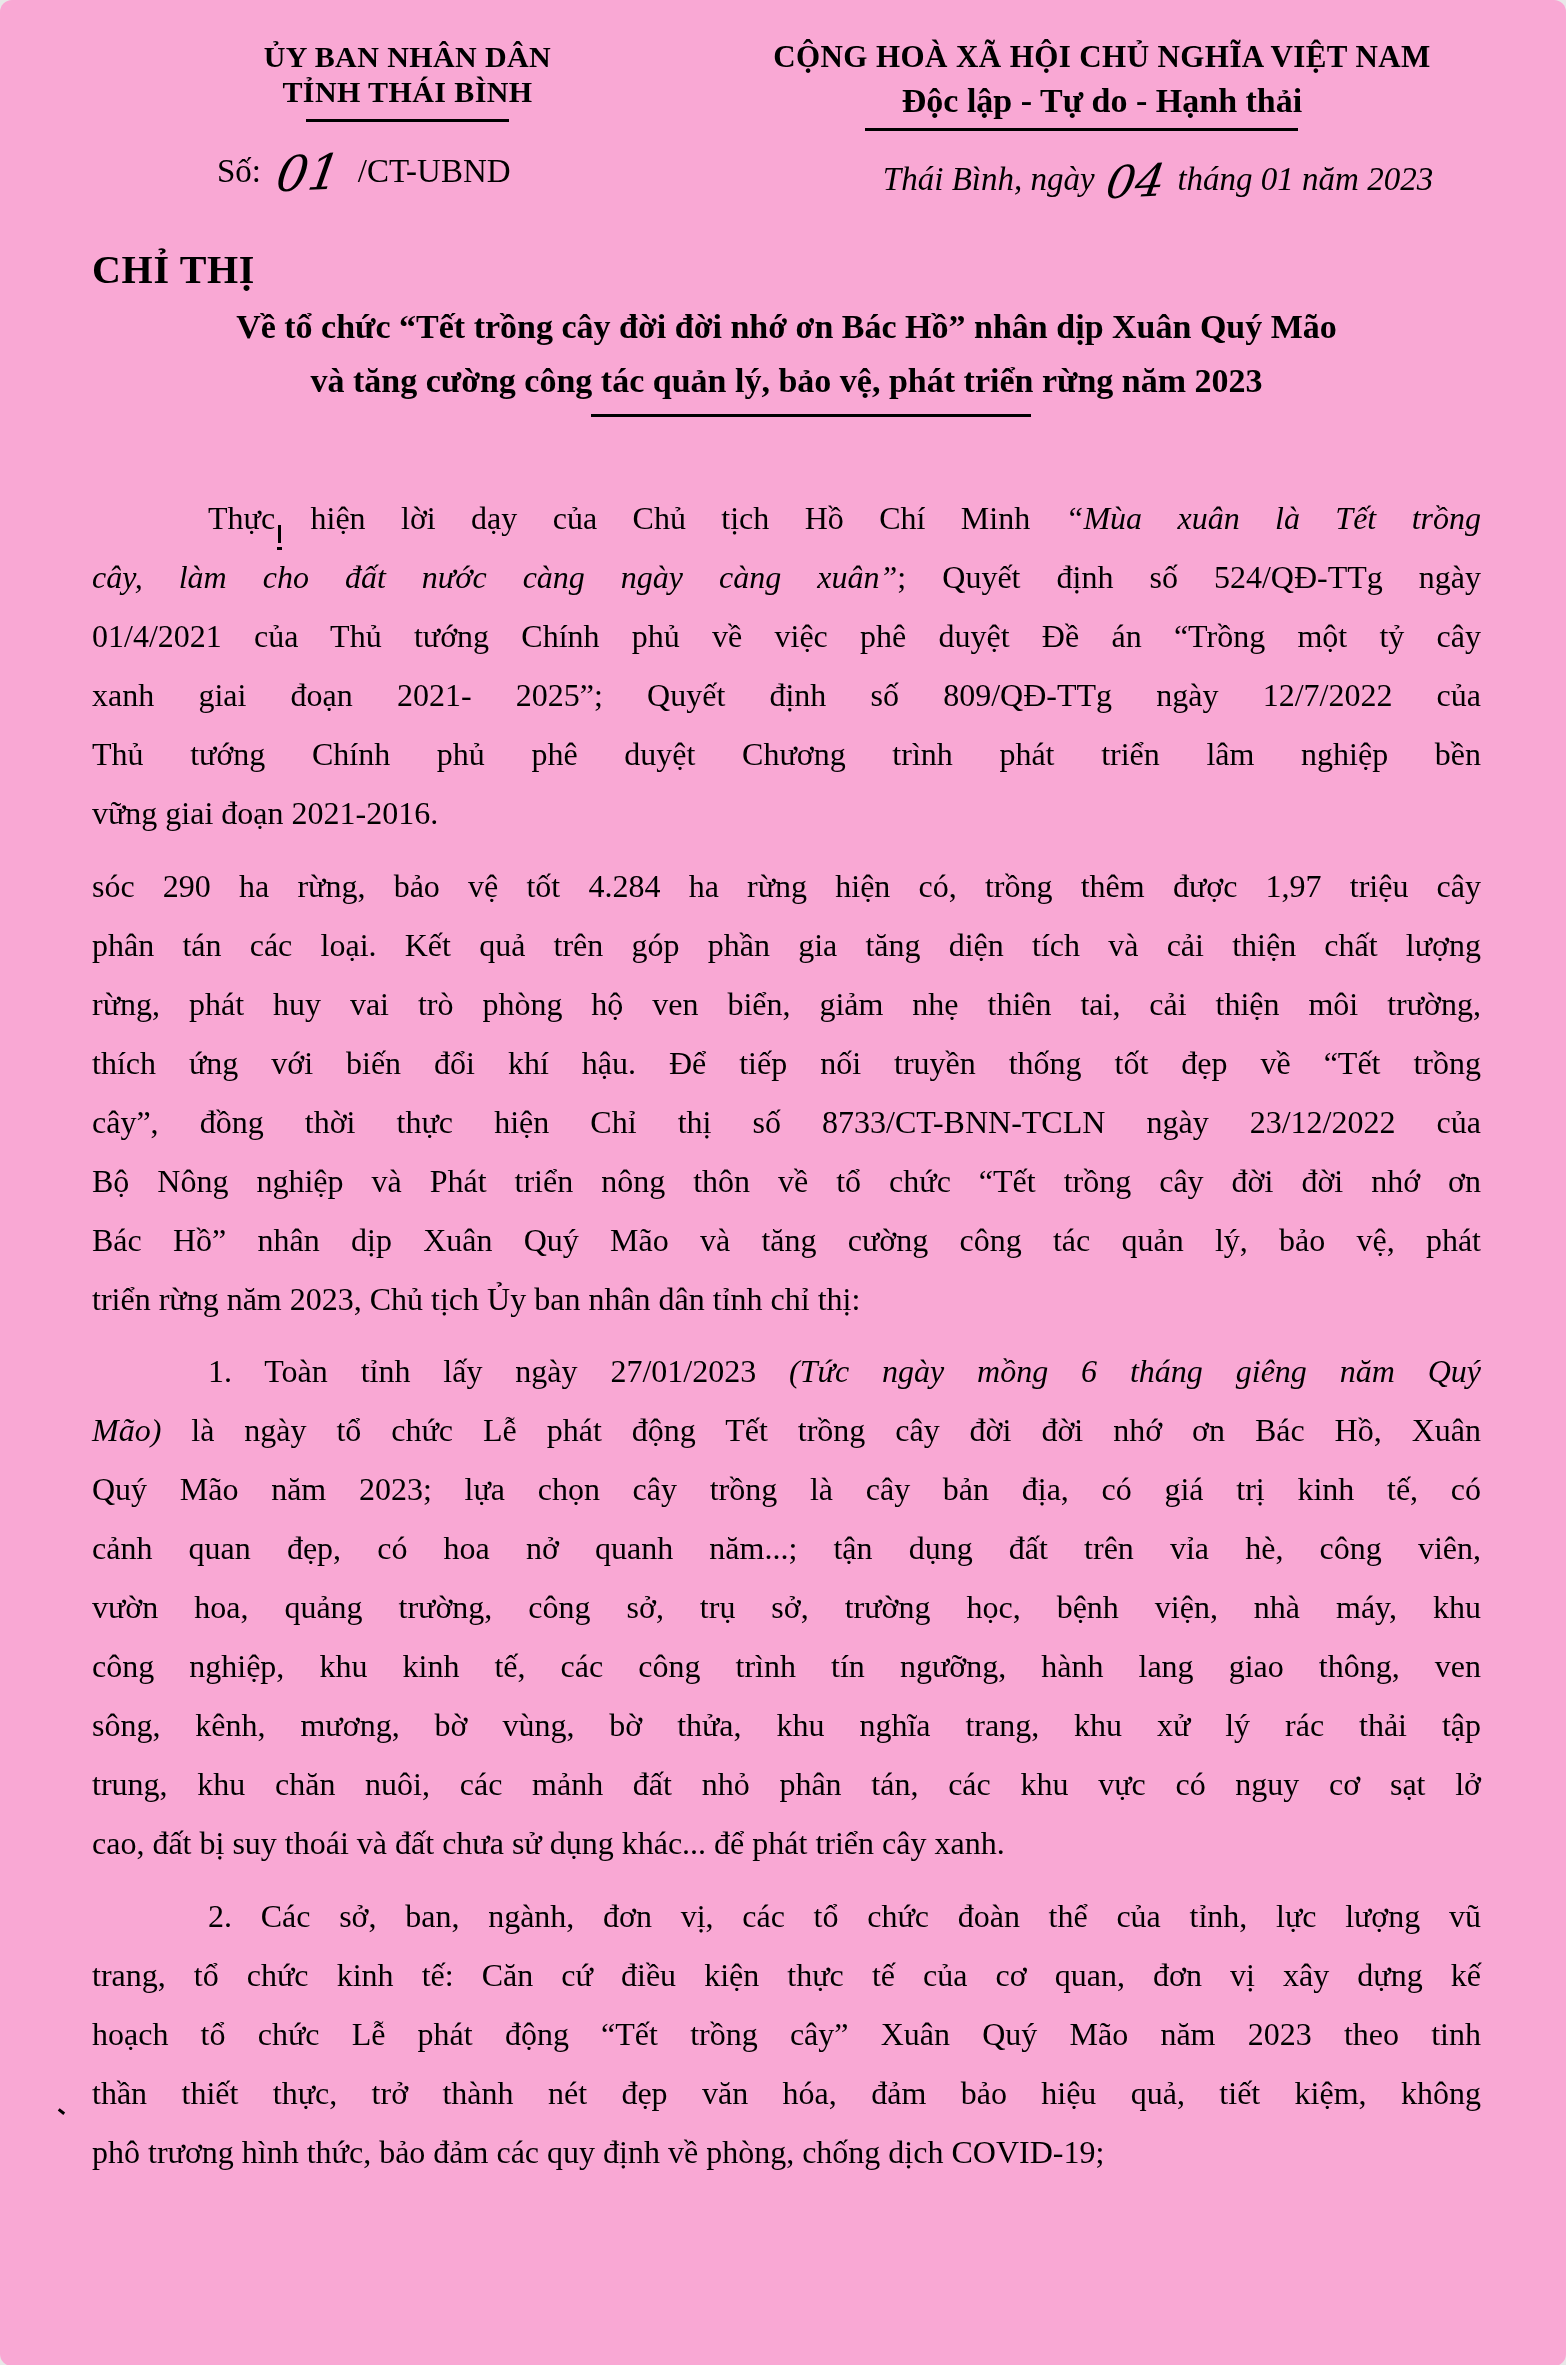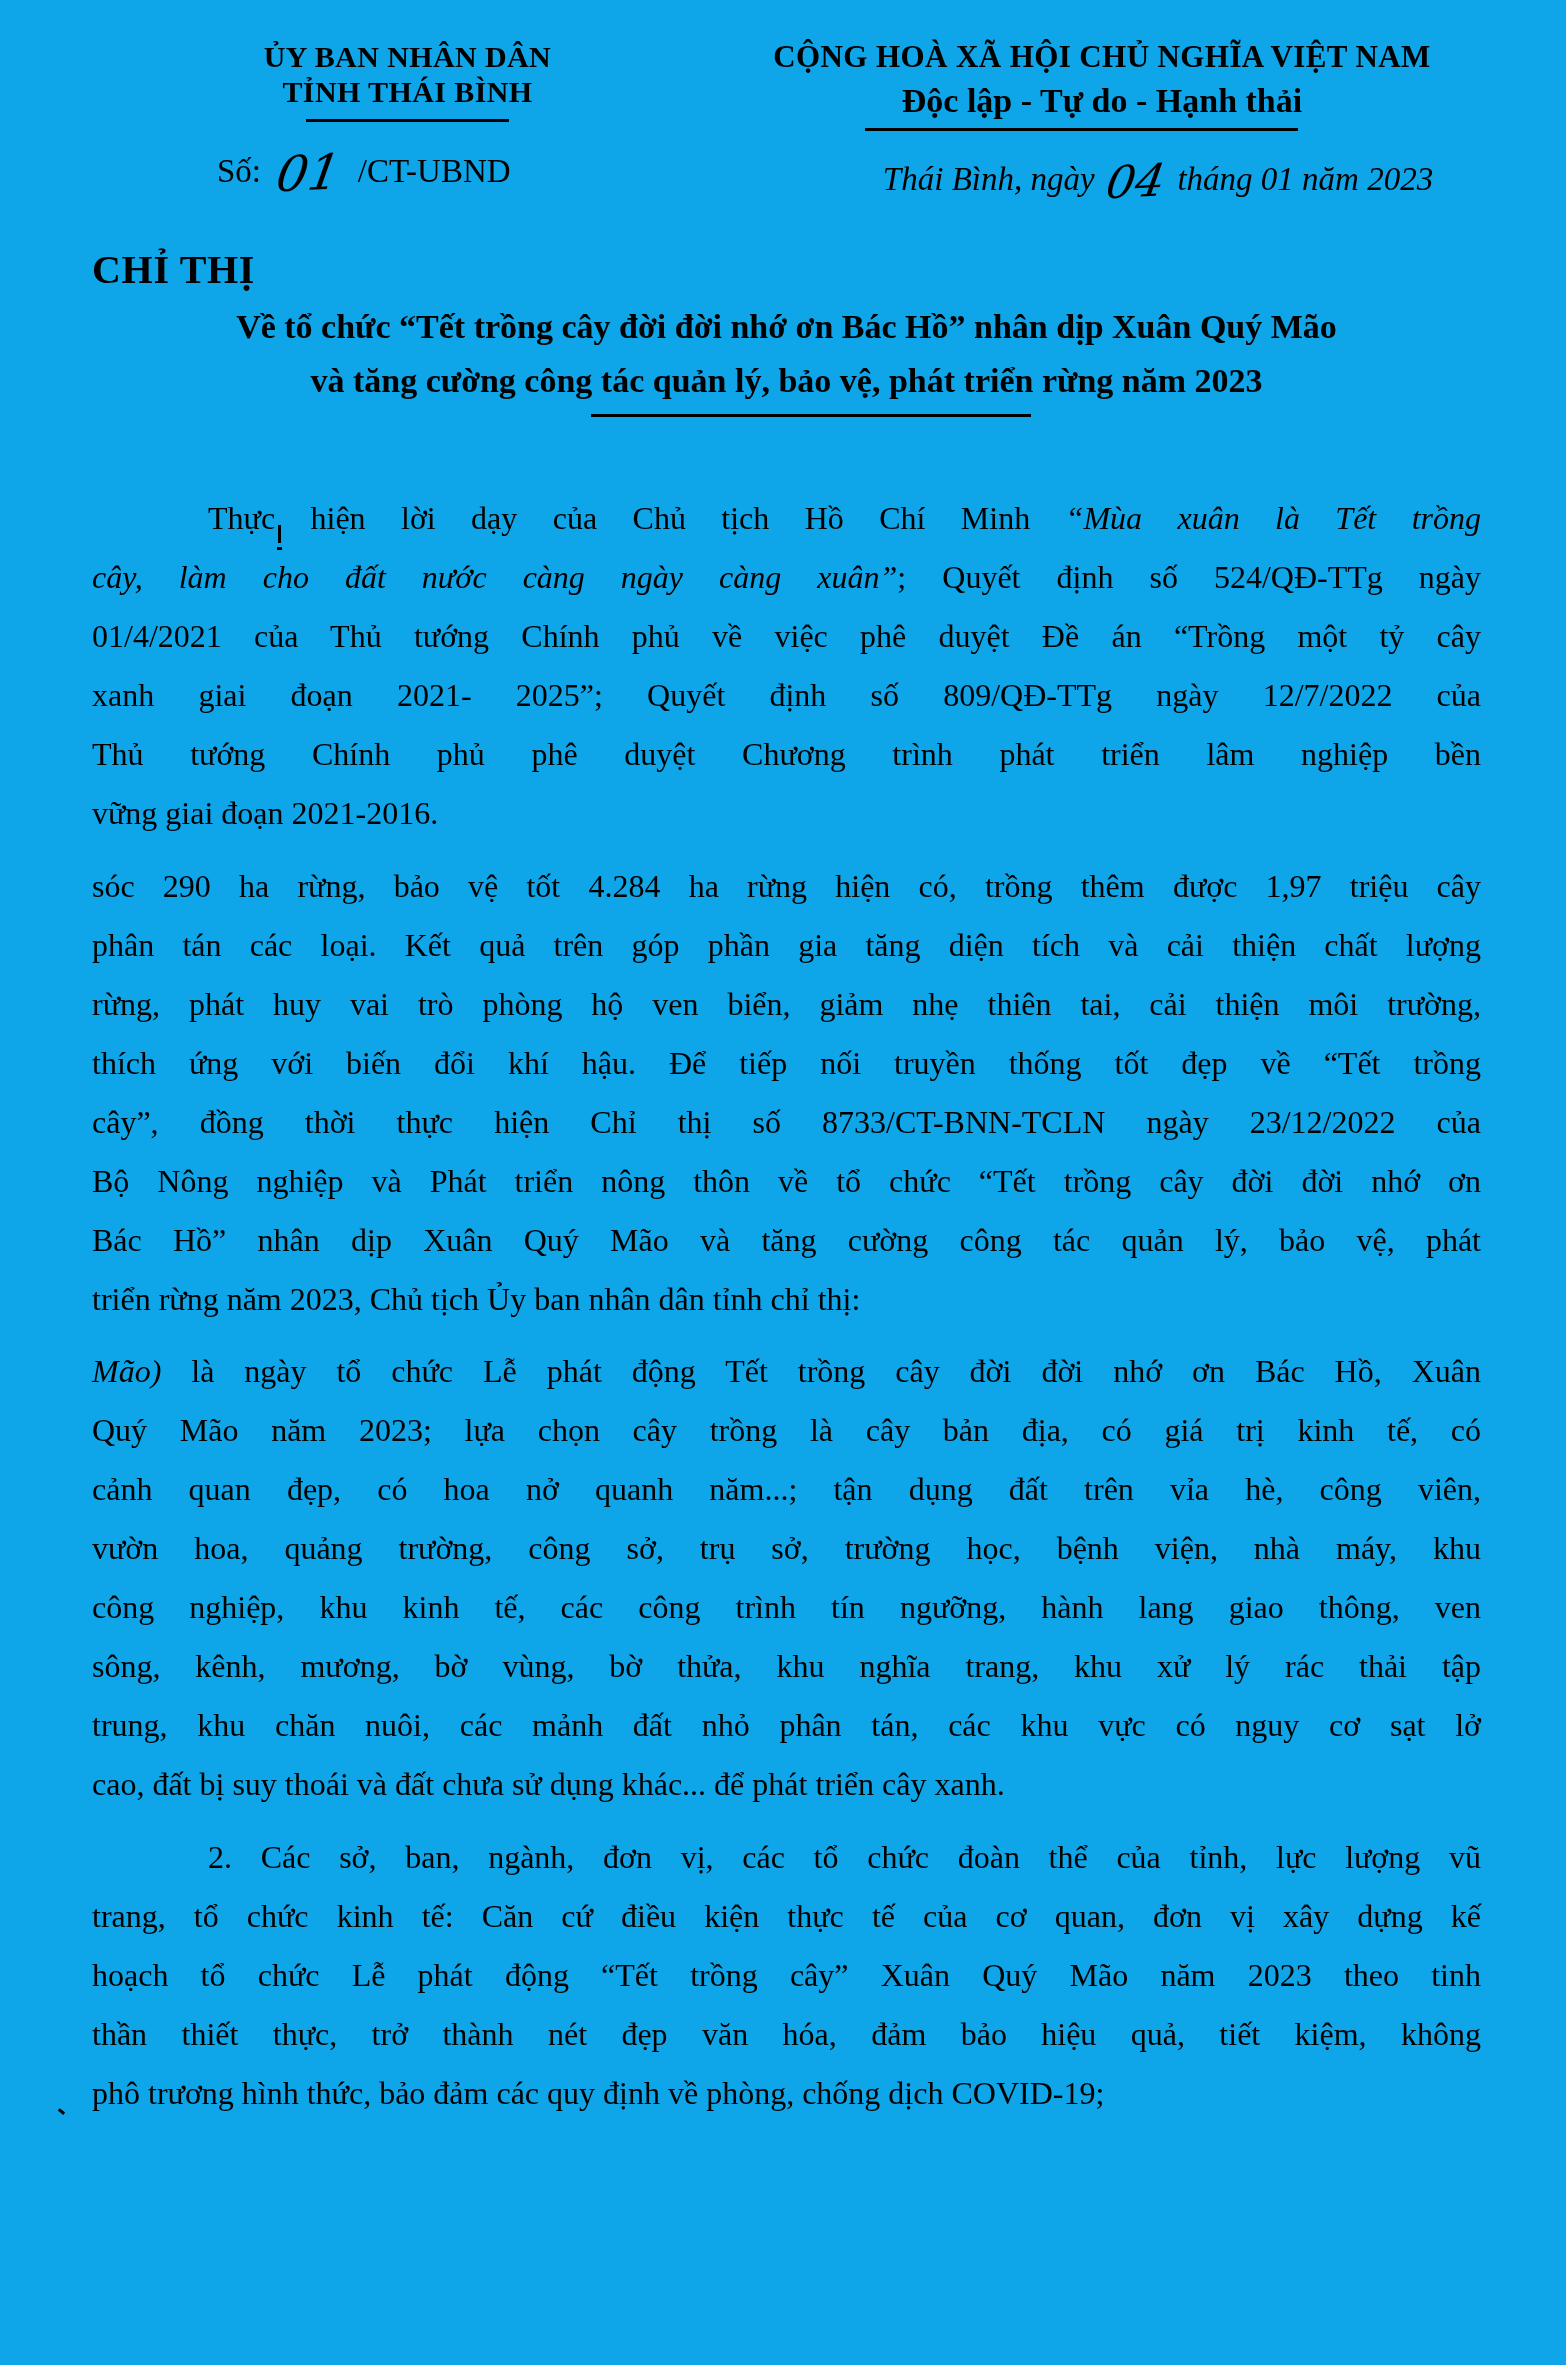--- a/index.html
+++ b/index.html
@@ -1,23 +1,24 @@
 <!DOCTYPE html>
 <html lang="vi" style="font-size:12px"><head>
 <meta charset="utf-8">
 <style>
   html,body{margin:0;padding:0;background:#e8e8e8;}
   .page{
     position:relative;
     width:1566px;height:2366px;
-    background:#0ea5e9;color:#000;
+    background:#f9a8d4;color:#000;
     font-family:"Liberation Serif","DejaVu Serif",serif;
     overflow:hidden;
     box-sizing:border-box;
     padding:39px 85px 0 92px;
+    border-radius:12px;
   }
   
   .header{display:flex;align-items:flex-start;}
   .header-left{width:631px;text-align:center;}
   .auth-line{font-weight:bold;font-size:30px;line-height:1.18;letter-spacing:0.4px;}
   .ul-left{width:203px;height:3px;background:#000;margin:9px auto 0;}
   .doc-number{margin-top:31px;text-align:left;padding-left:125px;font-size:33px;white-space:nowrap;}
   .header-right{flex:1;text-align:center;}
   .motto-line1{font-weight:bold;font-size:31px;line-height:1.15;letter-spacing:0.4px;white-space:nowrap;}
   .motto-line2{font-weight:bold;font-size:34px;margin-top:7.5px;}
@@ -100,20 +101,21 @@
         <div class="line"><span>sóc 290 ha rừng, bảo vệ tốt 4.284 ha rừng hiện có, trồng thêm được 1,97 triệu cây</span></div>
         <div class="line"><span>phân tán các loại. Kết quả trên góp phần gia tăng diện tích và cải thiện chất lượng</span></div>
         <div class="line"><span>rừng, phát huy vai trò phòng hộ ven biển, giảm nhẹ thiên tai, cải thiện môi trường,</span></div>
         <div class="line"><span>thích ứng với biến đổi khí hậu. Để tiếp nối truyền thống tốt đẹp về “Tết trồng</span></div>
         <div class="line"><span>cây”, đồng thời thực hiện Chỉ thị số  8733/CT-BNN-TCLN ngày 23/12/2022 của</span></div>
         <div class="line"><span>Bộ Nông nghiệp và Phát triển nông thôn về tổ chức “Tết trồng cây đời đời nhớ ơn</span></div>
         <div class="line"><span>Bác Hồ” nhân dịp Xuân Quý Mão và tăng cường công tác quản lý, bảo vệ, phát</span></div>
         <div class="line lastline"><span>triển rừng năm 2023, Chủ tịch Ủy ban nhân dân tỉnh chỉ thị:</span></div>
       </div>
       <div class="para">
+        <div class="line firstline"><span>1. Toàn tỉnh lấy ngày 27/01/2023 </span><span class="it">(Tức ngày mồng 6 tháng giêng năm Quý</span></div>
         <div class="line"><span class="it">Mão)</span><span> là ngày tổ chức Lễ phát động Tết trồng cây đời đời nhớ ơn Bác Hồ, Xuân</span></div>
         <div class="line"><span>Quý Mão năm 2023; lựa chọn cây trồng là cây bản địa, có giá trị kinh tế, có</span></div>
         <div class="line"><span>cảnh quan đẹp, có hoa nở quanh năm...;  tận dụng đất trên vỉa hè, công viên,</span></div>
         <div class="line"><span>vườn hoa, quảng trường, công sở, trụ sở, trường học, bệnh viện, nhà máy, khu</span></div>
         <div class="line"><span>công nghiệp, khu kinh tế, các công trình tín ngưỡng, hành lang giao thông, ven</span></div>
         <div class="line"><span>sông, kênh, mương, bờ vùng, bờ thửa, khu nghĩa trang, khu xử lý rác thải tập</span></div>
         <div class="line"><span>trung,  khu chăn nuôi, các mảnh đất nhỏ phân tán, các khu vực có nguy cơ sạt lở</span></div>
         <div class="line lastline"><span>cao, đất bị suy thoái và đất chưa sử dụng khác... để phát triển cây xanh.</span></div>
       </div>
       <div class="para">

